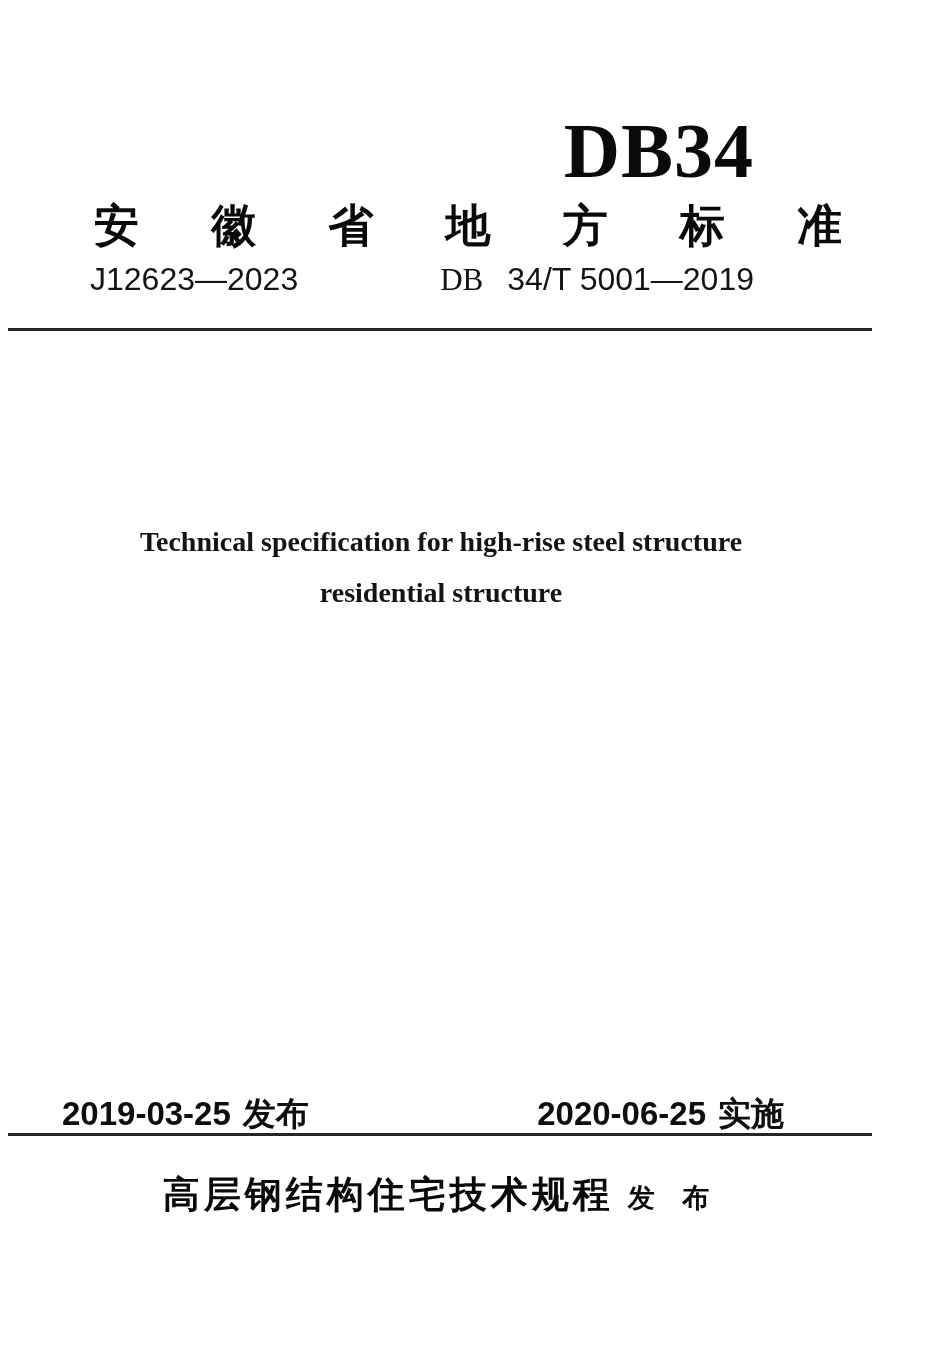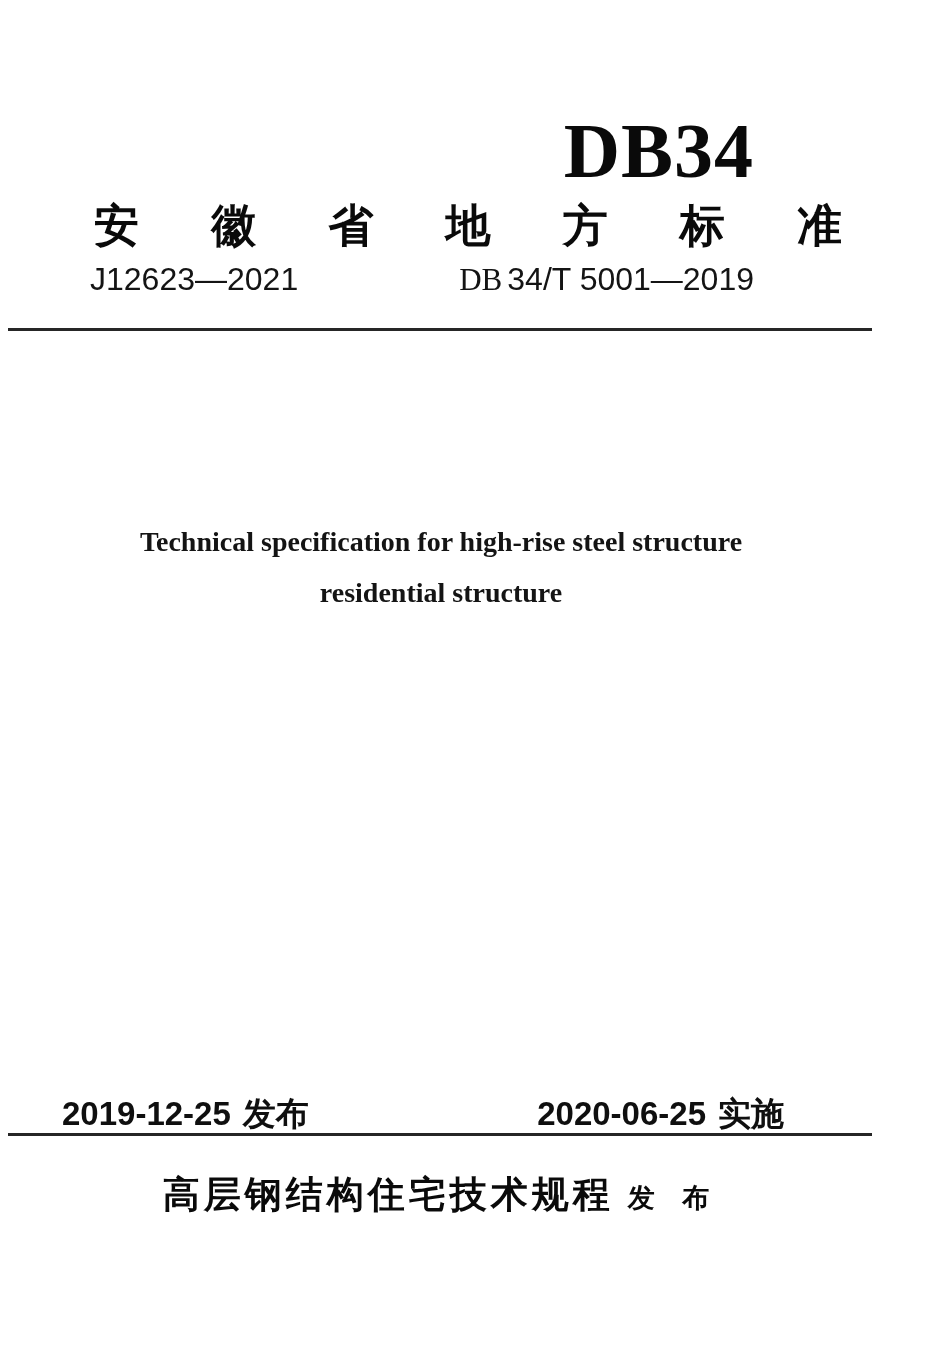--- a/index.html
+++ b/index.html
@@ -54,21 +54,21 @@
     justify-content: space-between;
     align-items: baseline;
     font-size: 32px;
     font-weight: 500;
     line-height: 1;
     color: #141414;
   }
   .codes .serif-part {
     font-family: "Liberation Serif", serif;
     font-size: 31px;
-    margin-right: 5px;
+    margin-right: 24px;
   }
 
   .rule {
     position: absolute;
     left: 8px;
     right: 10px;
     height: 3px;
     background: #262626;
   }
   .rule-top { top: 328px; }
@@ -154,37 +154,37 @@
     <span>安</span>
     <span>徽</span>
     <span>省</span>
     <span>地</span>
     <span>方</span>
     <span>标</span>
     <span>准</span>
   </div>
 
   <div class="codes">
-    <span>J12623—2021</span>
+    <span>J12623—2023</span>
     <span>
       <span class="serif-part">DB</span><span>34/T 5001—2019</span>
     </span>
   </div>
 
   <div class="rule rule-top"></div>
 
 
   <div class="title-en">
     <div>Technical specification for high-rise steel structure</div>
     <div>residential structure</div>
   </div>
 
   <div class="dates">
     <div class="date-group">
-      <span>2019-12-25</span><span class="date-label">发布</span>
+      <span>2019-03-25</span><span class="date-label">发布</span>
     </div>
     <div class="date-group">
       <span>2020-06-25</span><span class="date-label">实施</span>
     </div>
   </div>
 
   <div class="rule rule-bottom"></div>
 
   <div class="publisher">
     <span class="pub-name">高层钢结构住宅技术规程</span><span class="pub-label">发 布</span>

